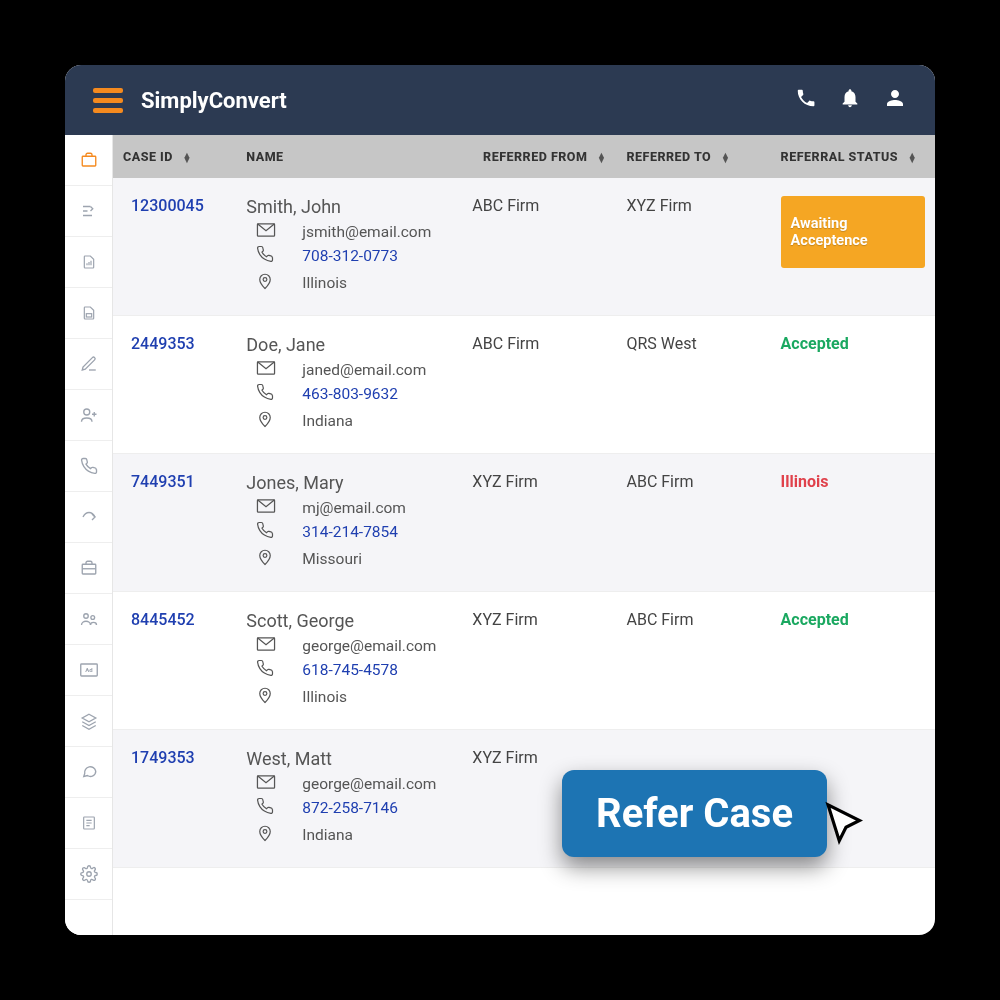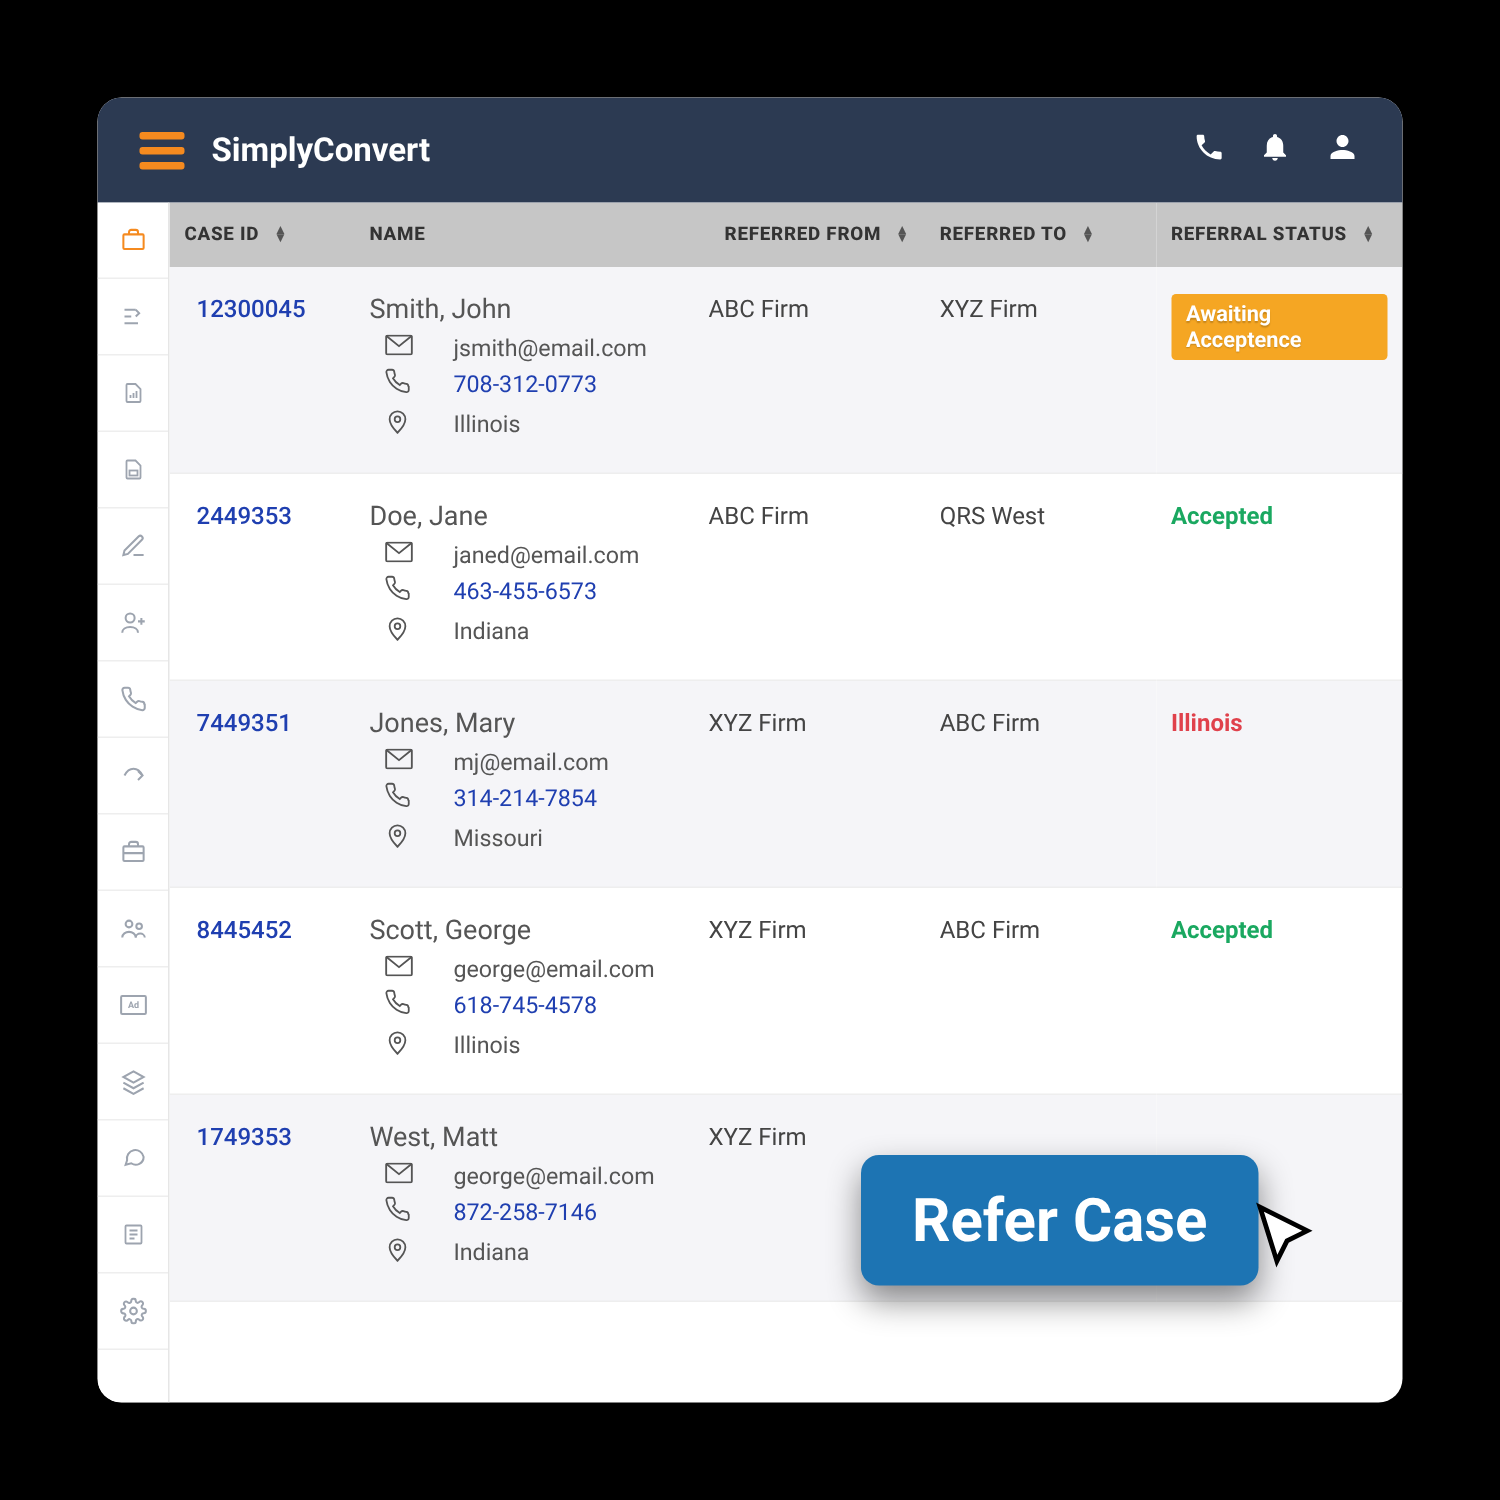--- a/index.html
+++ b/index.html
@@ -68,30 +68,30 @@
   tbody tr.alt { background: #f5f5f8; }
   tbody td { padding: 18px 10px 20px 10px; vertical-align: top; font-size: 16px; color: #444; }
   td.caseid { color: #1f3fb0; font-weight: 500; }
   .contact-name { font-size: 18px; color: #555; margin-bottom: 6px; }
   .contact-line { display: flex; align-items: center; gap: 26px; font-size: 15.5px; color: #555; margin-top: 4px; margin-left: 10px; }
   .contact-line .ci { width: 20px; color: #555; flex-shrink: 0; }
   .contact-line.link span.val { color: #1f3fb0; }
 
   
   .badge {
-    display: inline-block; padding: 5px 10px; border-radius: 3px;
+    display: inline-block; padding: 19px 10px; border-radius: 3px;
     background: #f5a623; color: #fff; font-weight: 700; font-size: 14.5px;
     text-shadow: 0 1px 1px rgba(0,0,0,0.2);
   }
   .status-accepted { color: #1aa860; font-weight: 700; }
   .status-rejected { color: #e0414b; font-weight: 700; }
 
   
   .refer-overlay {
-    position: absolute; bottom: 78px; right: 50px;
+    position: absolute; bottom: 78px; right: 62px;
     display: flex; align-items: center; gap: 0;
   }
   .refer-btn {
     background: #1d74b3; color: #fff;
     font-weight: 700; font-size: 40px;
     padding: 20px 34px; border-radius: 12px;
     box-shadow: 0 10px 22px rgba(0,0,0,0.45);
     cursor: pointer;
   }
   .cursor-icon { margin-left: -8px; margin-top: 26px; }
@@ -309,21 +309,21 @@
                   <span class="ci"><svg width="20" height="14" viewBox="0 0 24 18" fill="none" stroke="#555" stroke-width="1.6">
                       <rect x="1" y="1" width="22" height="16" rx="1"></rect>
                       <path d="M1 1l11 9L23 1"></path>
                     </svg></span>
                   <span class="val">janed@email.com</span>
                 </div>
       <div class="contact-line link">
                   <span class="ci"><svg width="18" height="18" viewBox="0 0 24 24" fill="none" stroke="#555" stroke-width="1.6">
                       <path d="M22 16.9v3a2 2 0 0 1-2.2 2 19.8 19.8 0 0 1-8.6-3.1 19.5 19.5 0 0 1-6-6A19.8 19.8 0 0 1 2.1 4.2 2 2 0 0 1 4.1 2h3a2 2 0 0 1 2 1.7c.1.9.3 1.8.6 2.6a2 2 0 0 1-.5 2.1L8 9.6a16 16 0 0 0 6 6l1.2-1.2a2 2 0 0 1 2.1-.5c.8.3 1.7.5 2.6.6a2 2 0 0 1 1.7 2z"></path>
                     </svg></span>
-                  <span class="val">463-455-6573</span>
+                  <span class="val">463-803-9632</span>
                 </div>
       <div class="contact-line">
                   <span class="ci"><svg width="18" height="20" viewBox="0 0 24 24" fill="none" stroke="#555" stroke-width="1.6">
                       <path d="M12 22s7-7 7-12a7 7 0 0 0-14 0c0 5 7 12 7 12z"></path>
                       <circle cx="12" cy="10" r="2.5"></circle>
                     </svg></span>
                   <span class="val">Indiana</span>
                 </div>
     </td>
     <td>ABC Firm</td>

